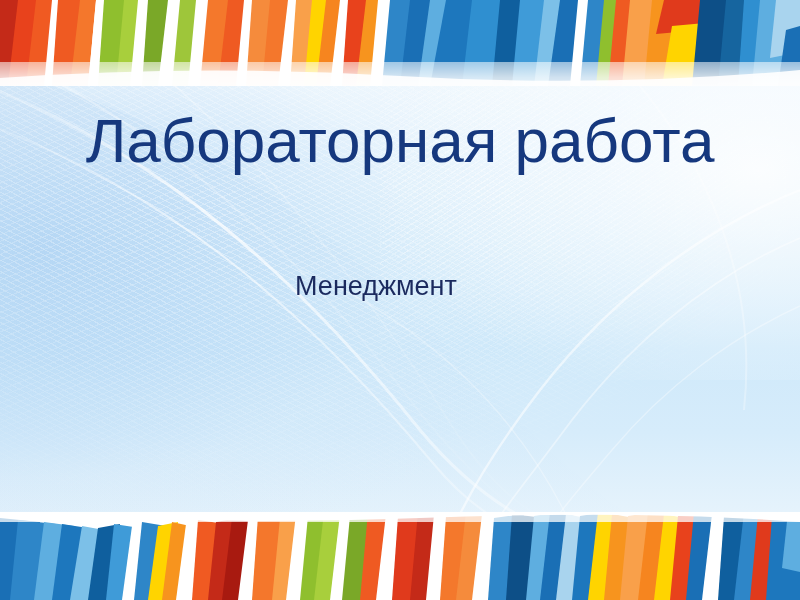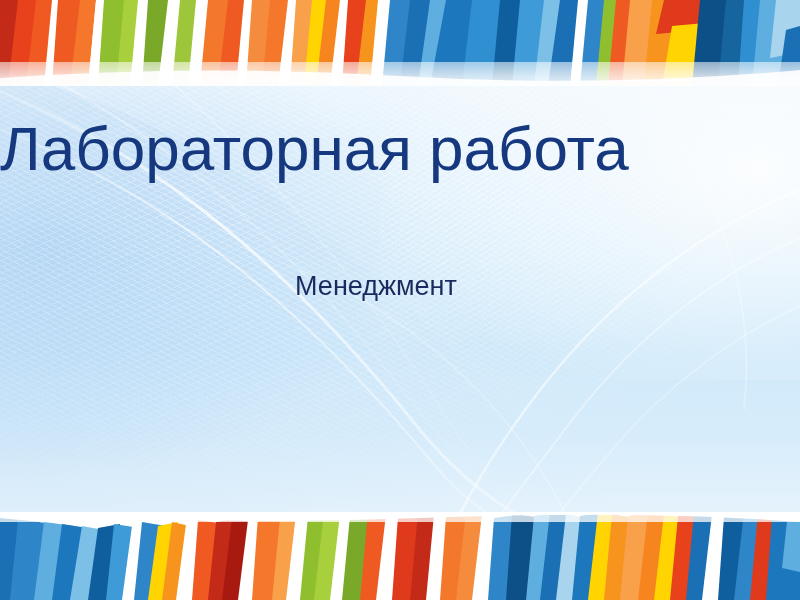--- a/index.html
+++ b/index.html
@@ -115,22 +115,23 @@
     left: 0; top: 62px;
     width: 800px; height: 34px;
     background: linear-gradient(180deg, rgba(255,255,255,0) 0%, rgba(255,255,255,0.55) 45%, rgba(255,255,255,0.95) 100%);
     pointer-events: none;
   }
 
   
   .title {
     position: absolute;
     left: 0;
-    top: 116px;
+    top: 108px;
     width: 800px;
+    text-align: center;
     font-size: 62px;
     line-height: 1.05;
     font-weight: 400;
     color: #16387e;
     letter-spacing: 0px;
     white-space: nowrap;
   }
   .subtitle {
     position: absolute;
     left: 0;

